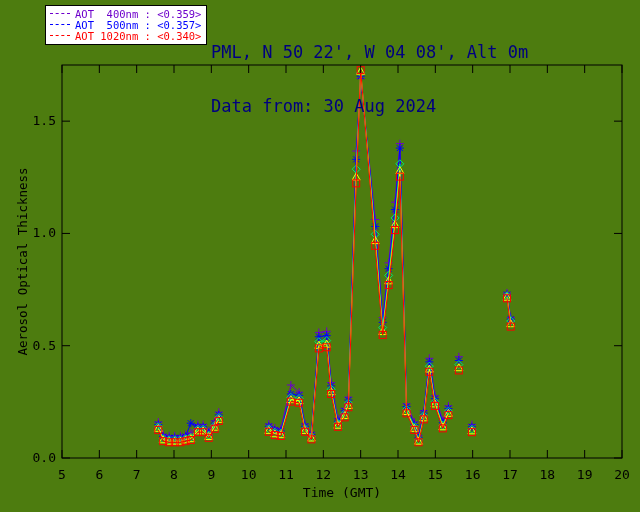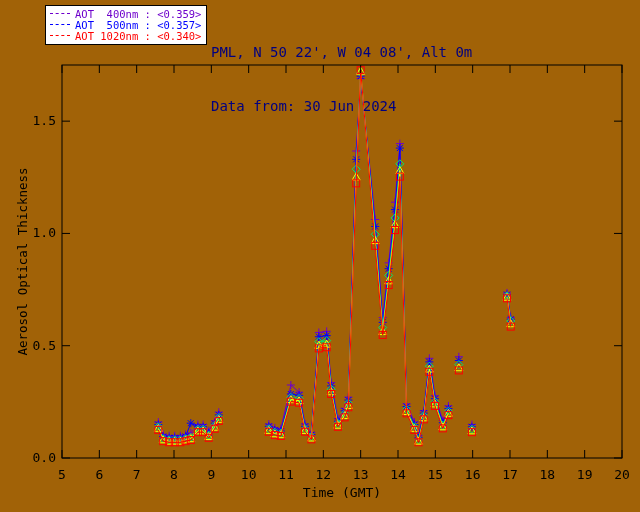--- a/index.html
+++ b/index.html
@@ -1,23 +1,23 @@
 <!DOCTYPE html>
 <html><head>
 <meta charset="utf-8">
 <style>
   html,body{margin:0;padding:0;background:#ffffff;}
-  #screen{position:relative;width:640px;height:512px;background:#a16207;overflow:hidden;
+  #screen{position:relative;width:640px;height:512px;background:#4d7c0f;overflow:hidden;
           font-family:"DejaVu Sans Mono","Liberation Mono",monospace;}
   #chart-svg{position:absolute;left:0;top:0;}
   #legend-box{position:absolute;left:45px;top:5px;border:1px solid #000;background:#fff;
               padding:2px 5px 3px 4px;z-index:3;}
   .legend-row{display:flex;align-items:center;height:11px;font-size:10.5px;white-space:pre;}
   .legend-dash{display:inline-block;width:20px;height:0;border-top:1.5px dashed currentColor;margin-right:5px;}
-  #header-block{position:absolute;left:211px;top:7px;color:#000080;font-size:14px;
+  #header-block{position:absolute;left:211px;top:7px;color:#000080;font-size:17px;
                 line-height:18px;white-space:pre;z-index:2;}
 </style>
 </head>
 <body>
 
 <div id="screen">
 
   <div id="legend-box">
     <div class="legend-row" style="color: rgb(110, 0, 204);">
       <span class="legend-dash"></span><span>AOT  400nm : &lt;0.359&gt;</span>
@@ -25,21 +25,21 @@
     <div class="legend-row" style="color: rgb(0, 0, 255); justify-content: flex-end;">
       <span class="legend-dash"></span><span>AOT  500nm : &lt;0.357&gt;</span>
     </div>
     <div class="legend-row" style="color: rgb(255, 0, 0); text-align: right;">
       <span class="legend-dash"></span><span>AOT 1020nm : &lt;0.340&gt;</span>
     </div>
   </div>
 
   <div id="header-block" style="color: rgb(0, 0, 128);">
     <div>PML, N 50 22', W 04 08', Alt 0m</div>
-    <div>Data from: 30 Jun 2024</div>
+    <div>Data from: 30 Aug 2024</div>
   </div>
 
   <svg id="chart-svg" width="640" height="512">
       <defs>
         <clipPath id="plotclip">
           <rect x="62" y="65" width="560" height="393"></rect>
         </clipPath>
       </defs>
       <g clip-path="url(#plotclip)">
         <polyline points="158.3,422.1 163.2,434.4 169.1,435.8 174.7,435.8 180.3,435.8 185.6,434.4 190.8,432.8 197.9,424.5 203.1,424.5 208.7,430.8 214.7,420.9 218.8,412.2" fill="none" stroke="#6e00cc" stroke-width="1"></polyline>

